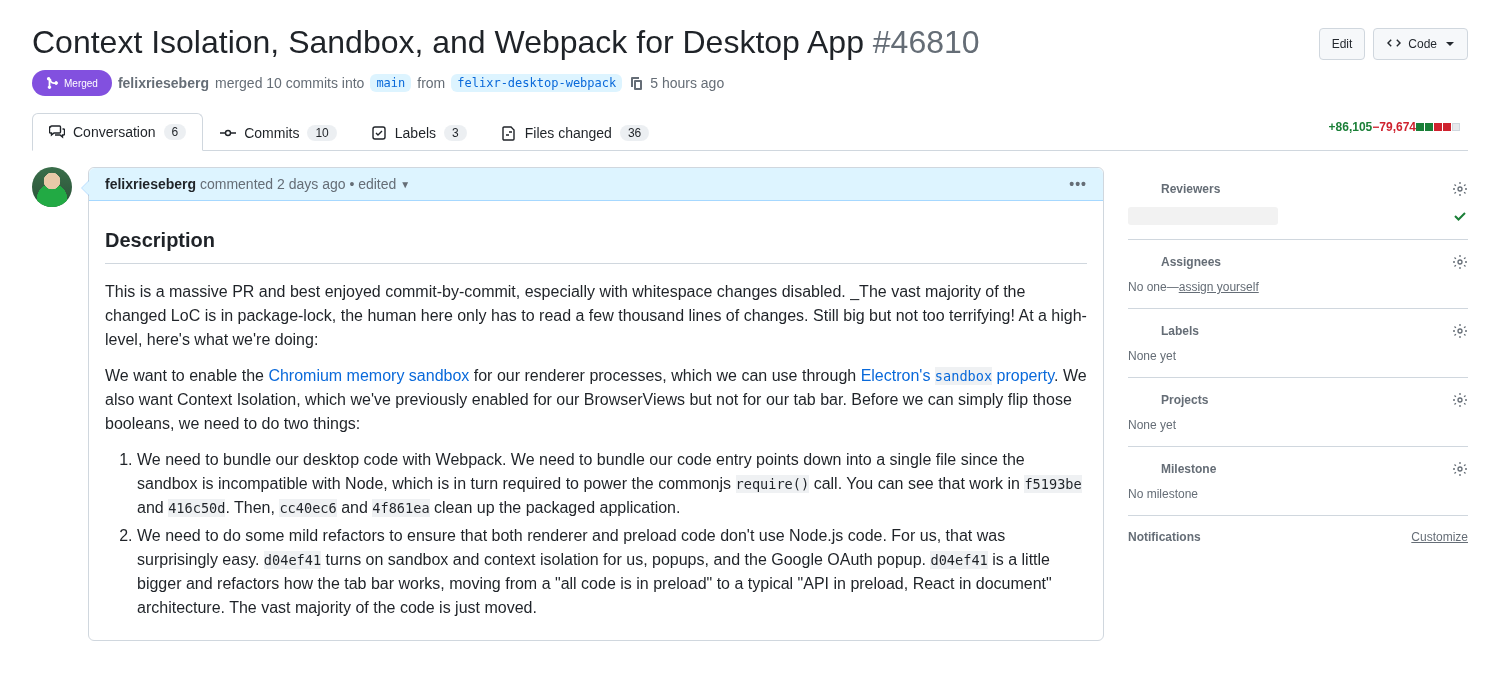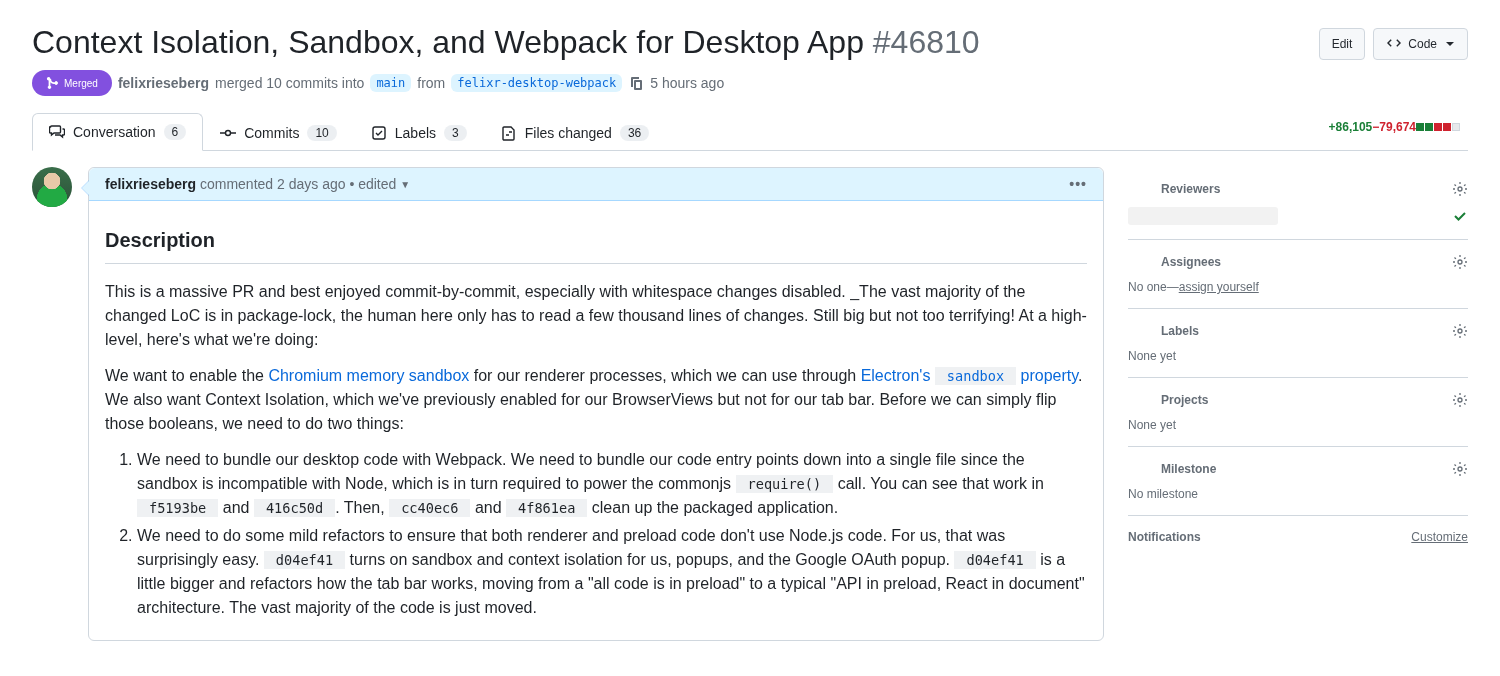--- a/index.html
+++ b/index.html
@@ -79,21 +79,21 @@
     background: #ddf4ff; border-bottom: 1px solid #54aeff66;
     padding: 8px 16px; border-top-left-radius: 6px; border-top-right-radius: 6px;
     display: flex; align-items: center; color: #656d76;
   }
   .comment-header .c-author { font-weight: 600; color: #1f2328; }
   .comment-header .actions { margin-left: auto; color:#656d76; cursor:pointer; font-weight:bold; letter-spacing:1px;}
   .comment-body { padding: 8px 16px 16px; font-size: 16px; line-height: 1.5; color: #1f2328;}
   .comment-body h2 { font-size: 20px; border-bottom: 1px solid #d0d7de; padding-bottom: 8px; margin: 16px 0; font-weight:600;}
   .comment-body a { color: #0969da; text-decoration: none; }
   .comment-body code {
-    background: #afb8c133; padding: 1px 12px; border-radius: 0;
+    background: #afb8c133; padding: 1px 0; border-radius: 0;
     font-family: ui-monospace, SFMono-Regular, Menlo, monospace; font-size: 85%;
   }
   .comment-body ol { padding-left: 32px; margin:0;}
   .comment-body ol li { margin-bottom: 4px; }
   .comment-body p { margin: 12px 0; }
 
   .sidebar-section { border-bottom: 1px solid #d0d7de; padding: 14px 0; font-size: 12px; }
   .sidebar-section .ss-head { display: flex; align-items: center; color: #656d76; font-weight: 600; margin-bottom: 10px; margin-left: 33px; }
   .sidebar-section .ss-head .gear { margin-left: auto; color:#656d76; cursor:pointer;}
   .sidebar-section .ss-body { color: #656d76; }

